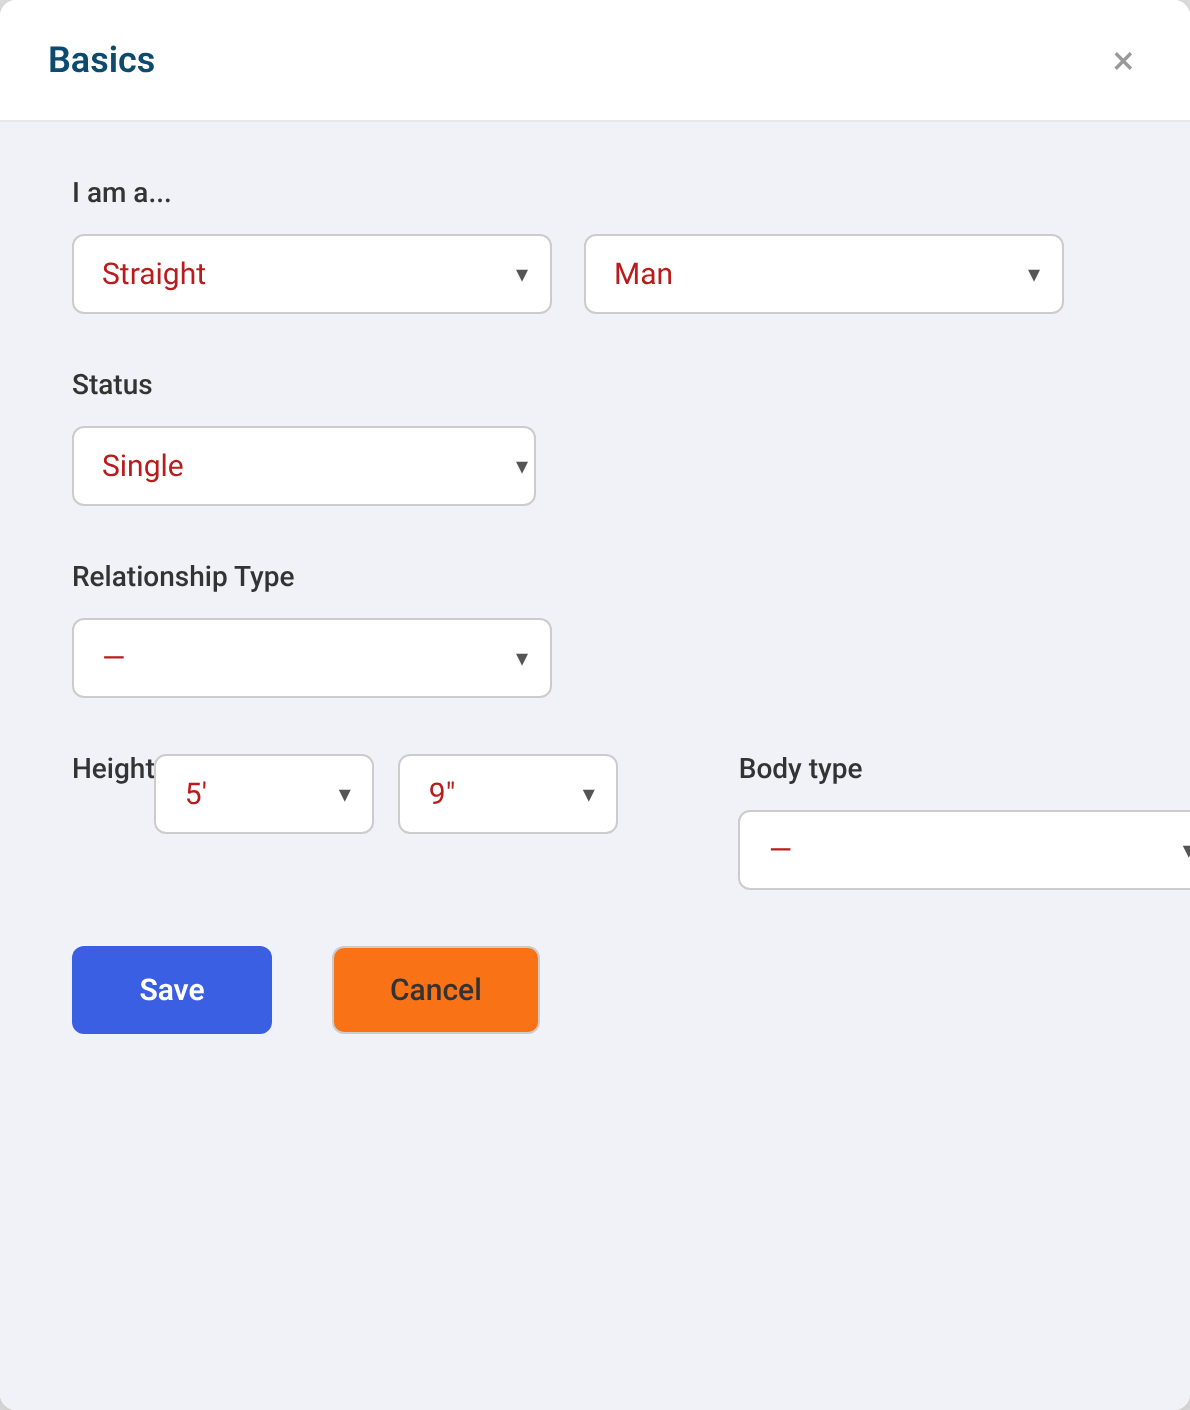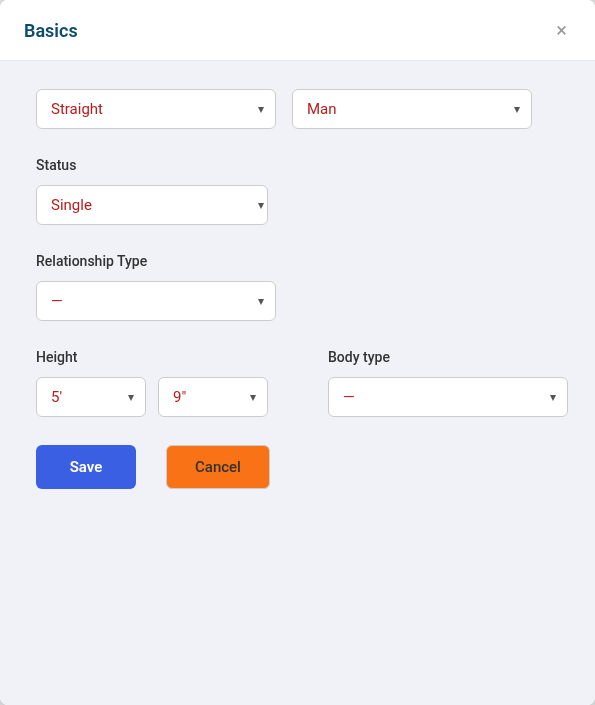--- a/index.html
+++ b/index.html
@@ -190,21 +190,21 @@
     }
 
     .height-body-row {
       display: flex;
       gap: 60px;
       align-items: flex-start;
     }
 
     .height-section {
       display: flex;
-      flex-direction: column;
+      flex-direction: row;
     }
 
     .height-inputs {
       display: flex;
       gap: 12px;
     }
 
     .body-type-section {
       display: flex;
       flex-direction: column;
@@ -217,20 +217,21 @@
   <div class="modal-header">
     <span class="modal-title">Basics</span>
     <button class="close-btn">
       <span>×</span>
     </button>
   </div>
 
   <div class="modal-body">
 
     <div class="section">
+      <div class="section-label">I am a...</div>
       <div class="row">
         <div class="select-wrapper select-orientation">
           <select>
             <option value="Straight">Straight</option>
             <option value="Gay">Gay</option>
             <option value="Bisexual">Bisexual</option>
             <option value="Other">Other</option>
           </select>
           <span class="chevron">▾</span>
         </div>

